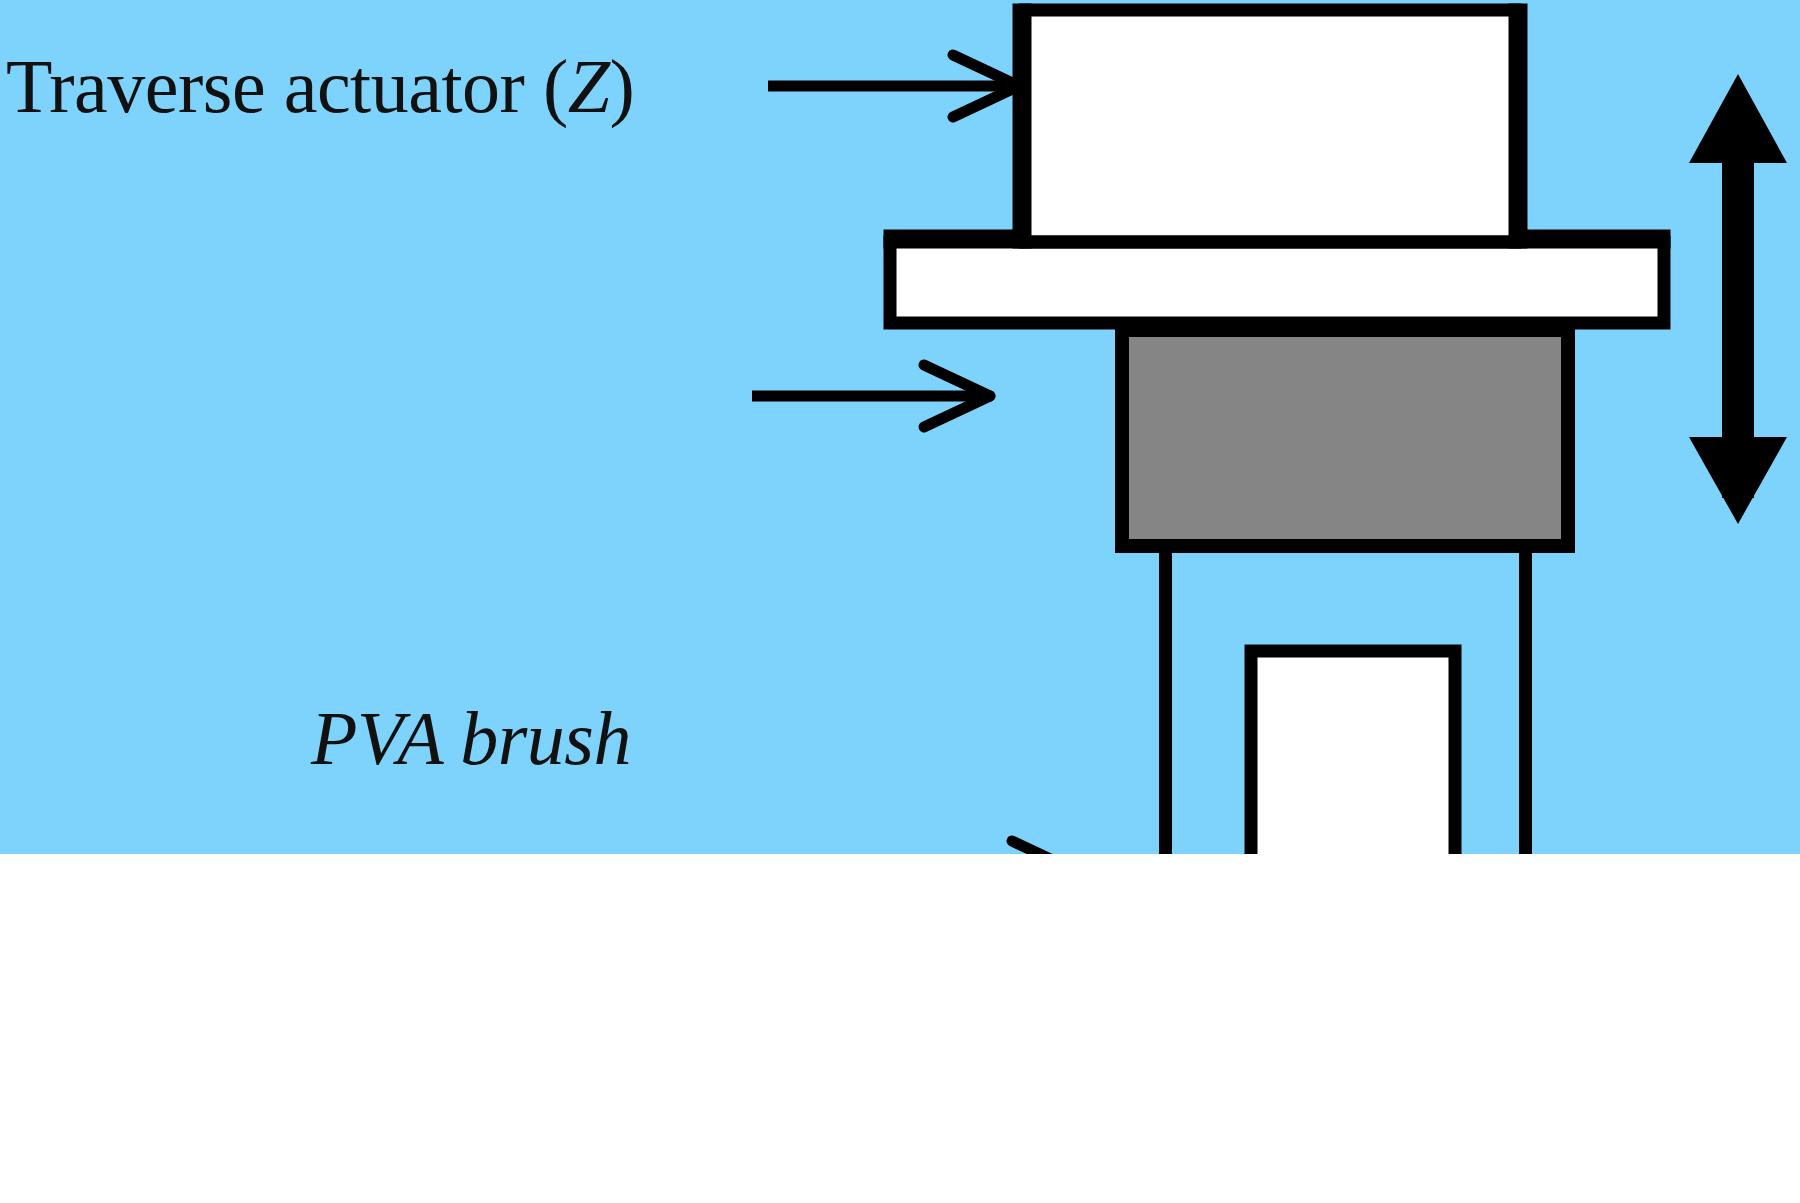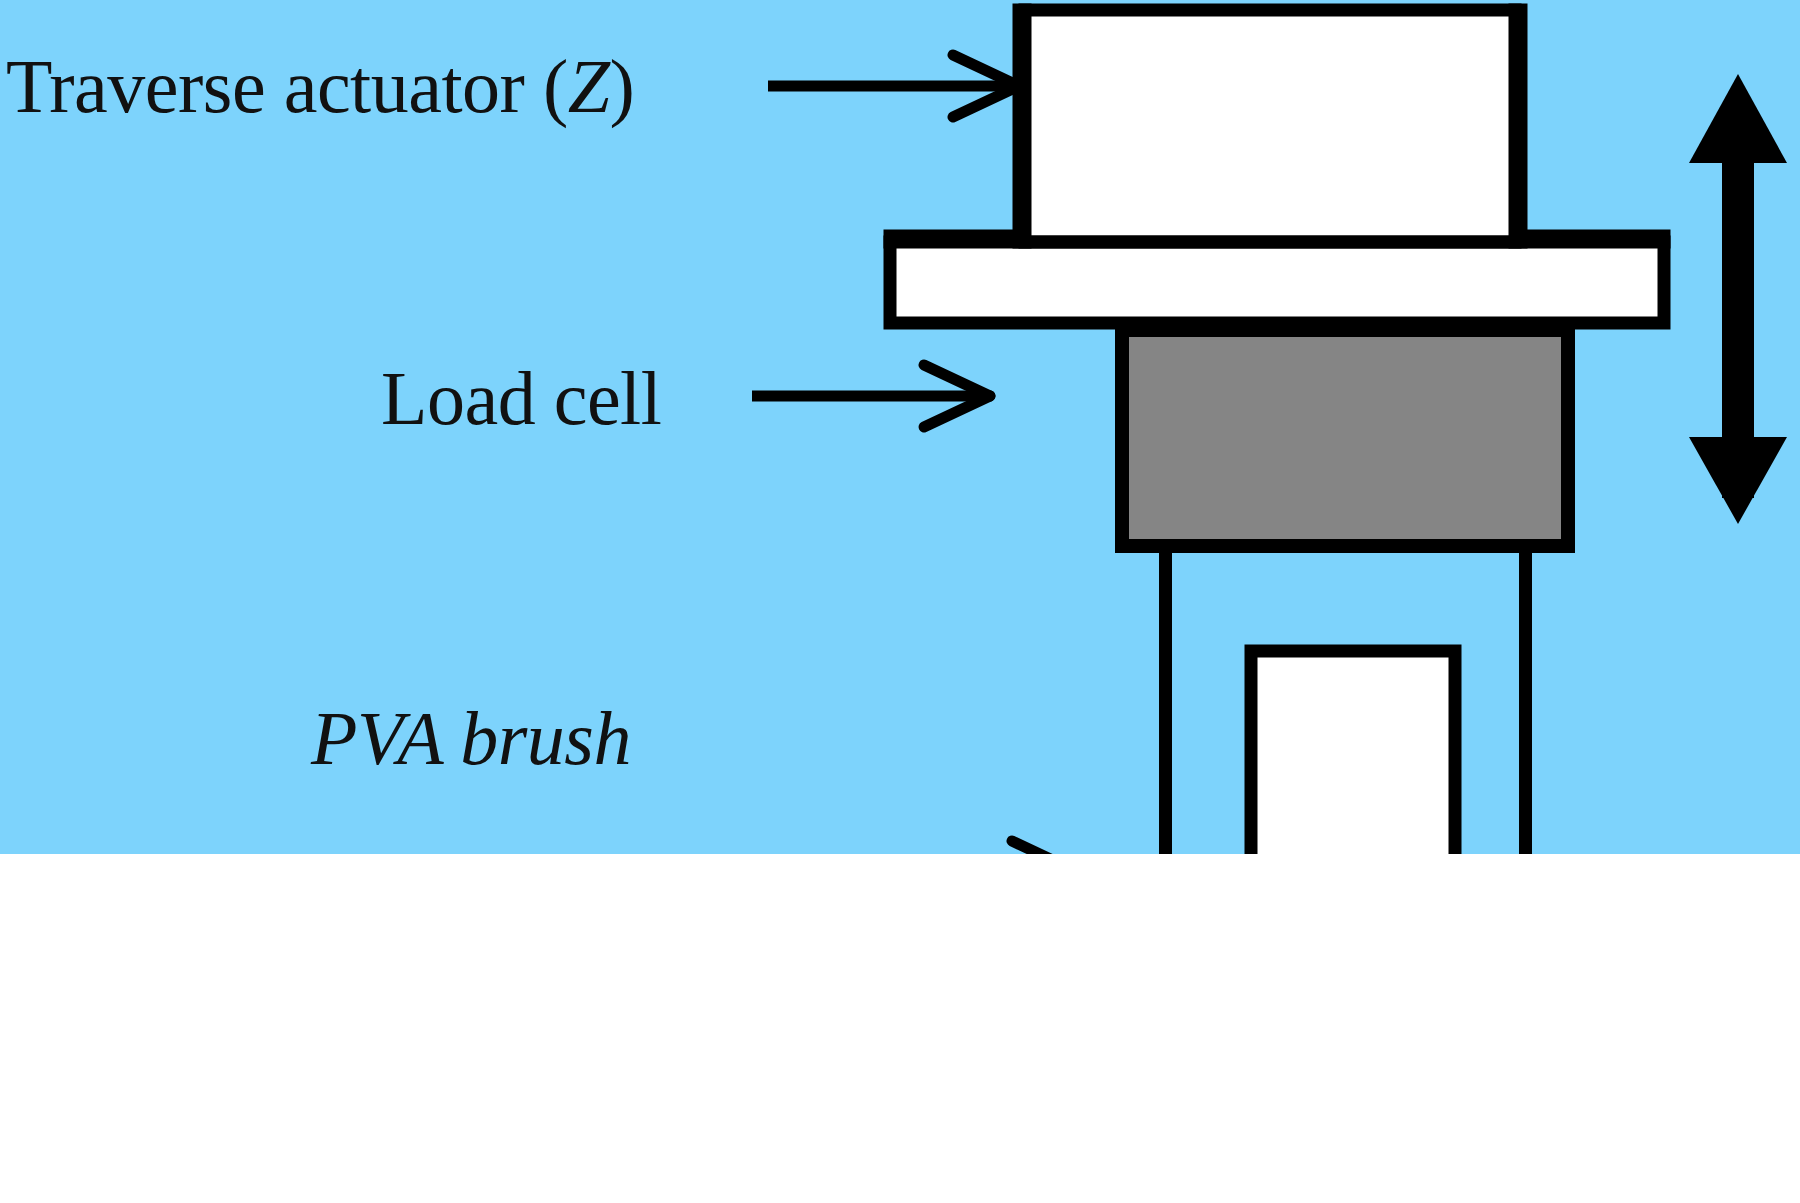--- a/index.html
+++ b/index.html
@@ -100,17 +100,16 @@
       <polygon points="1738,74 1787,163 1689,163" fill="#000000"></polygon>
       <polygon points="1738,524 1787,437 1689,437" fill="#000000"></polygon>
     </g>
 
   </svg>
 
   <div class="label-text" id="label-traverse">
     <span>Traverse actuator (</span><span class="ital">Z</span><span>)</span>
   </div>
 
-  <div class="label-text" id="label-loadcell">Load cell</div>
 
   <div class="label-text" id="label-pvabrush">PVA brush</div>
 
 </div>
 
 </body></html>

